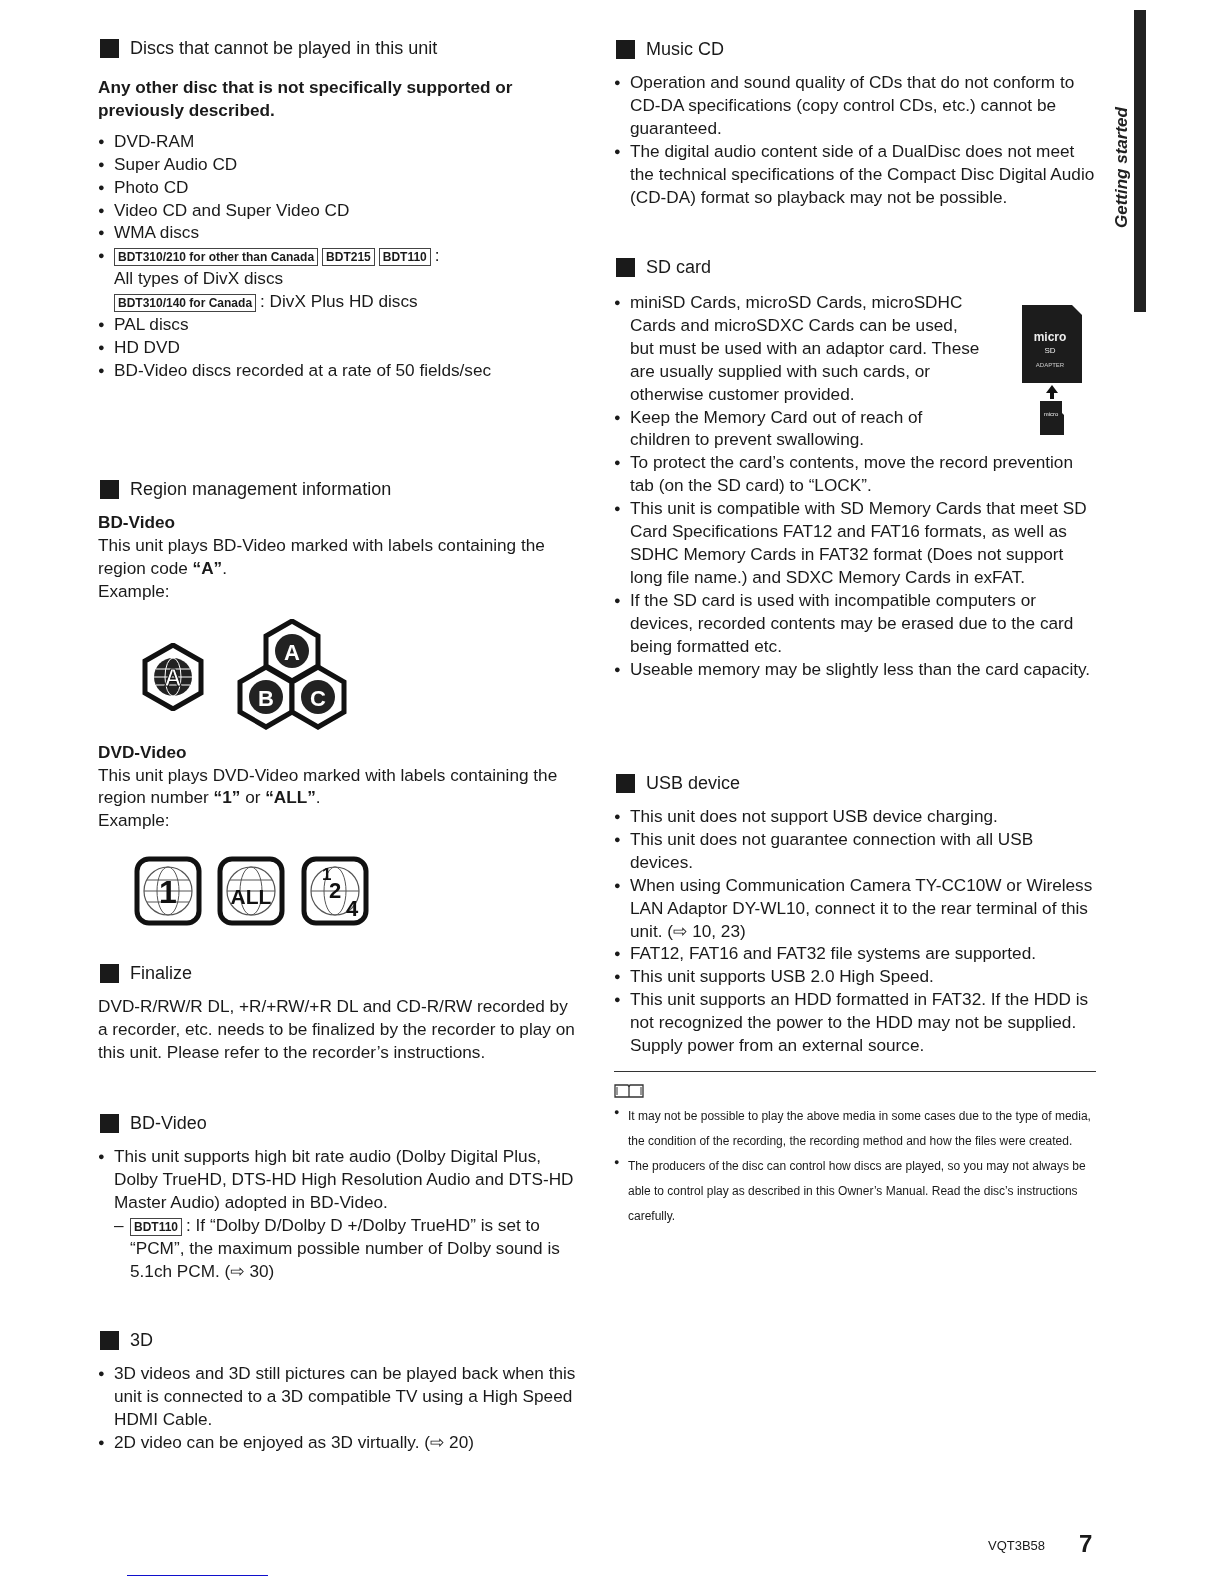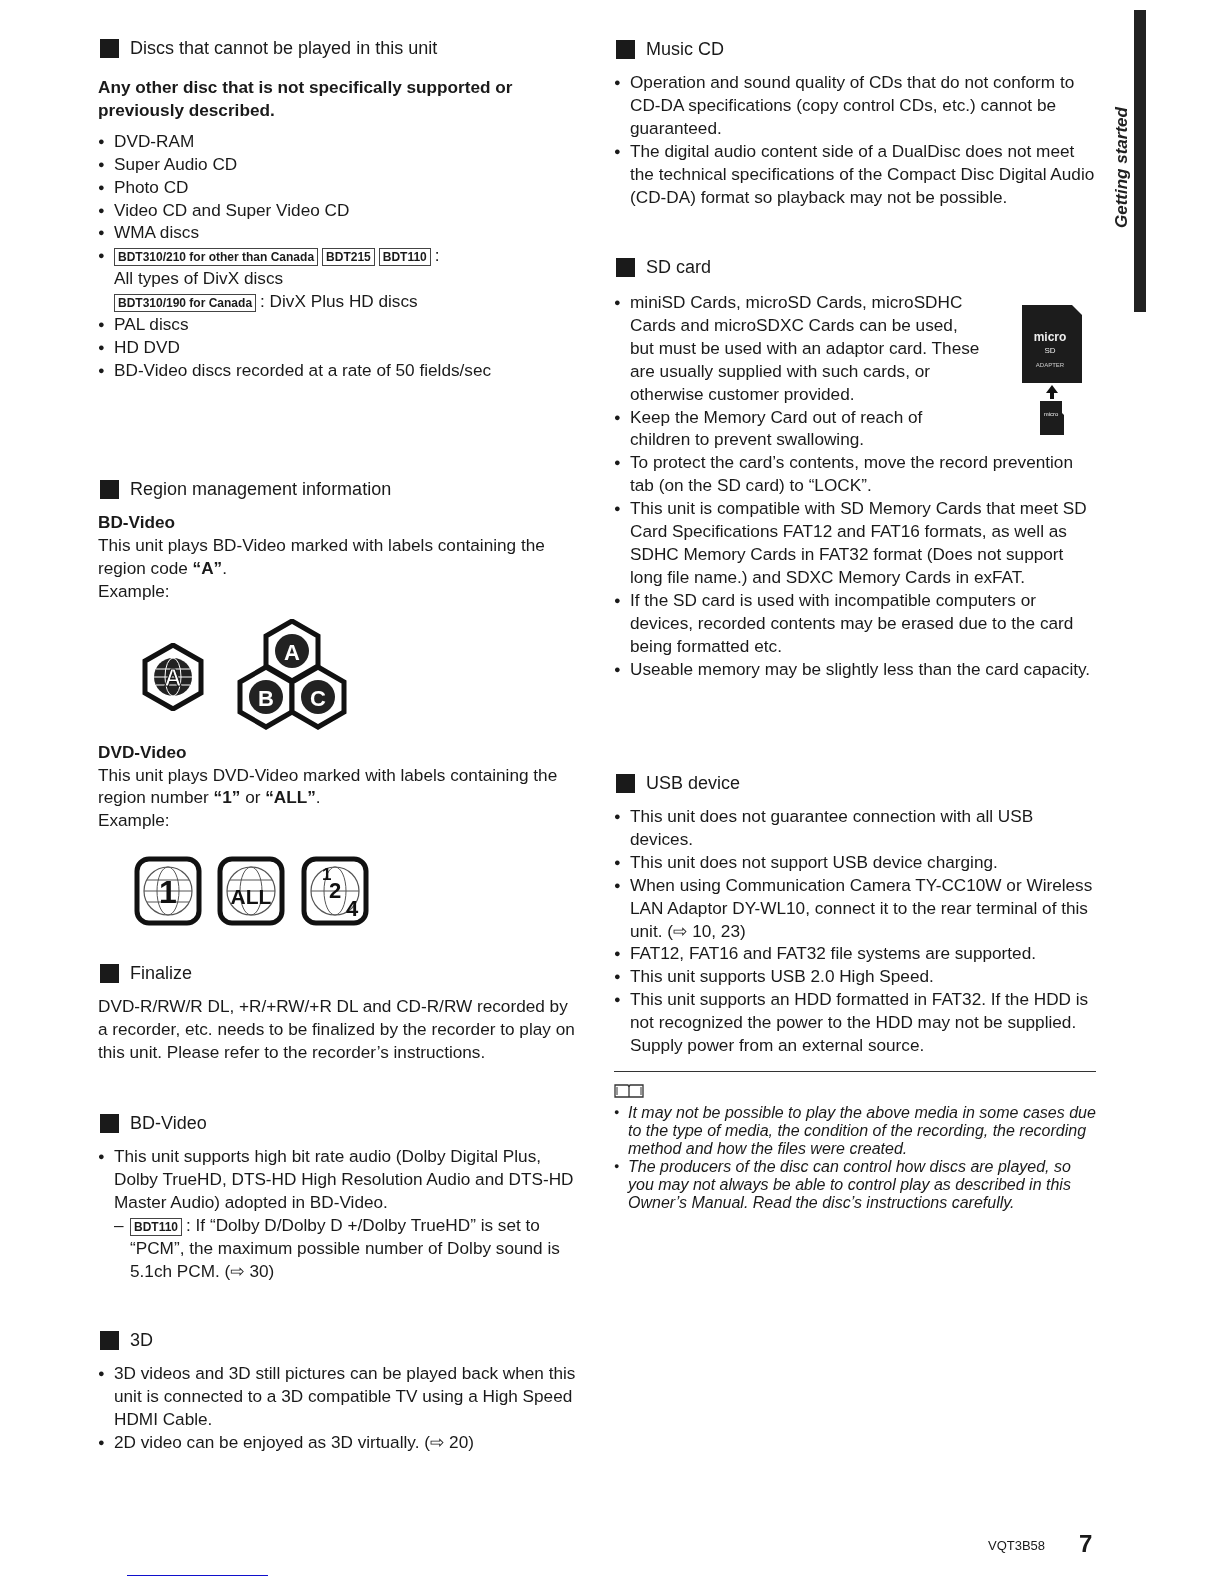--- a/index.html
+++ b/index.html
@@ -18,21 +18,21 @@
   .tag { display: inline-block; border: 1px solid #444; font-weight: bold; font-size: 12px; line-height: 16px;
          padding: 0 3px; margin-right: 4px; }
   .sub { position: relative; padding-left: 16px; }
   .sub .dash { position: absolute; left: 0; top: 0; }
   .side-bar { position: absolute; left: 1134px; top: 10px; width: 12px; height: 302px; background: #222; }
   .side-label { position: absolute; left: 1112px; top: 228px; transform-origin: 0 0; transform: rotate(-90deg);
                 font-weight: bold; font-style: italic; font-size: 17px; white-space: nowrap; color: #222; }
   .note-rule { position: absolute; left: 614px; top: 1071px; width: 482px; height: 1px; background: #333; }
   .note-icon { position: absolute; left: 614px; top: 1084px; width: 30px; height: 14px; }
   ul.n { list-style: none; margin: 0; padding: 0; }
-  ul.n li { position: relative; padding-left: 14px; font-size: 16px; line-height: 18px; font-style: italic; }
+  ul.n li { position: relative; padding-left: 14px; font-size: 12px; line-height: 25px; }
   ul.n li::before { content: "●"; position: absolute; left: 0; top: 0; font-size: 9px; line-height: 17.2px; }
   .footer-code { position: absolute; left: 988px; top: 1538px; font-size: 13px; }
   .footer-page { position: absolute; left: 1079px; top: 1530px; font-size: 24px; font-weight: bold; }
   .blue-line { position: absolute; left: 127px; top: 1575px; width: 141px; height: 1px; background: #1010cc; }
   svg { display: block; }
 </style>
 </head>
 <body>
 
 <div class="side-bar"></div>
@@ -43,21 +43,21 @@
   <div class="body bold" style="margin-top:10px;">Any other disc that is not specifically supported or previously described.</div>
   <ul class="b" style="margin-top:8px;">
     <li>DVD-RAM</li>
     <li>Super Audio CD</li>
     <li>Photo CD</li>
     <li>Video CD and Super Video CD</li>
     <li>WMA discs</li>
     <li>
       <span class="tag">BDT310/210 for other than Canada</span><span class="tag">BDT215</span><span class="tag">BDT110</span>:<br>
       <span>All types of DivX discs</span><br>
-      <span class="tag">BDT310/190 for Canada</span><span>: DivX Plus HD discs</span>
+      <span class="tag">BDT310/140 for Canada</span><span>: DivX Plus HD discs</span>
     </li>
     <li>PAL discs</li>
     <li>HD DVD</li>
     <li>BD-Video discs recorded at a rate of 50 fields/sec</li>
   </ul>
 </div>
 
 <div class="col col-left" style="top:471px;">
   <h2 class="h"><span class="sq"></span><span>Region management information</span></h2>
   <div class="body bold" style="margin-top:4px;">BD-Video</div>
@@ -172,22 +172,22 @@
     <li>To protect the card’s contents, move the record prevention tab (on the SD card) to “LOCK”.</li>
     <li>This unit is compatible with SD Memory Cards that meet SD Card Specifications FAT12 and FAT16 formats, as well as SDHC Memory Cards in FAT32 format (Does not support long file name.) and SDXC Memory Cards in exFAT.</li>
     <li>If the SD card is used with incompatible computers or devices, recorded contents may be erased due to the card being formatted etc.</li>
     <li>Useable memory may be slightly less than the card capacity.</li>
   </ul>
 </div>
 
 <div class="col col-right" style="top:765px;">
   <h2 class="h"><span class="sq"></span><span>USB device</span></h2>
   <ul class="b" style="margin-top:4px;">
+    <li>This unit does not support USB device charging.</li>
     <li>This unit does not guarantee connection with all USB devices.</li>
-    <li>This unit does not support USB device charging.</li>
     <li>When using Communication Camera TY-CC10W or Wireless LAN Adaptor DY-WL10, connect it to the rear terminal of this unit. (⇨ 10, 23)</li>
     <li>FAT12, FAT16 and FAT32 file systems are supported.</li>
     <li>This unit supports USB 2.0 High Speed.</li>
     <li>This unit supports an HDD formatted in FAT32. If the HDD is not recognized the power to the HDD may not be supplied. Supply power from an external source.</li>
   </ul>
 </div>
 
 <div class="note-rule"></div>
 <svg class="note-icon" viewBox="0 0 30 14">
   <path d="M1,1 L14,1 L15,3 L16,1 L29,1 L29,13 L1,13 Z M15,3 L15,13" fill="none" stroke="#333" stroke-width="1.3"></path>

